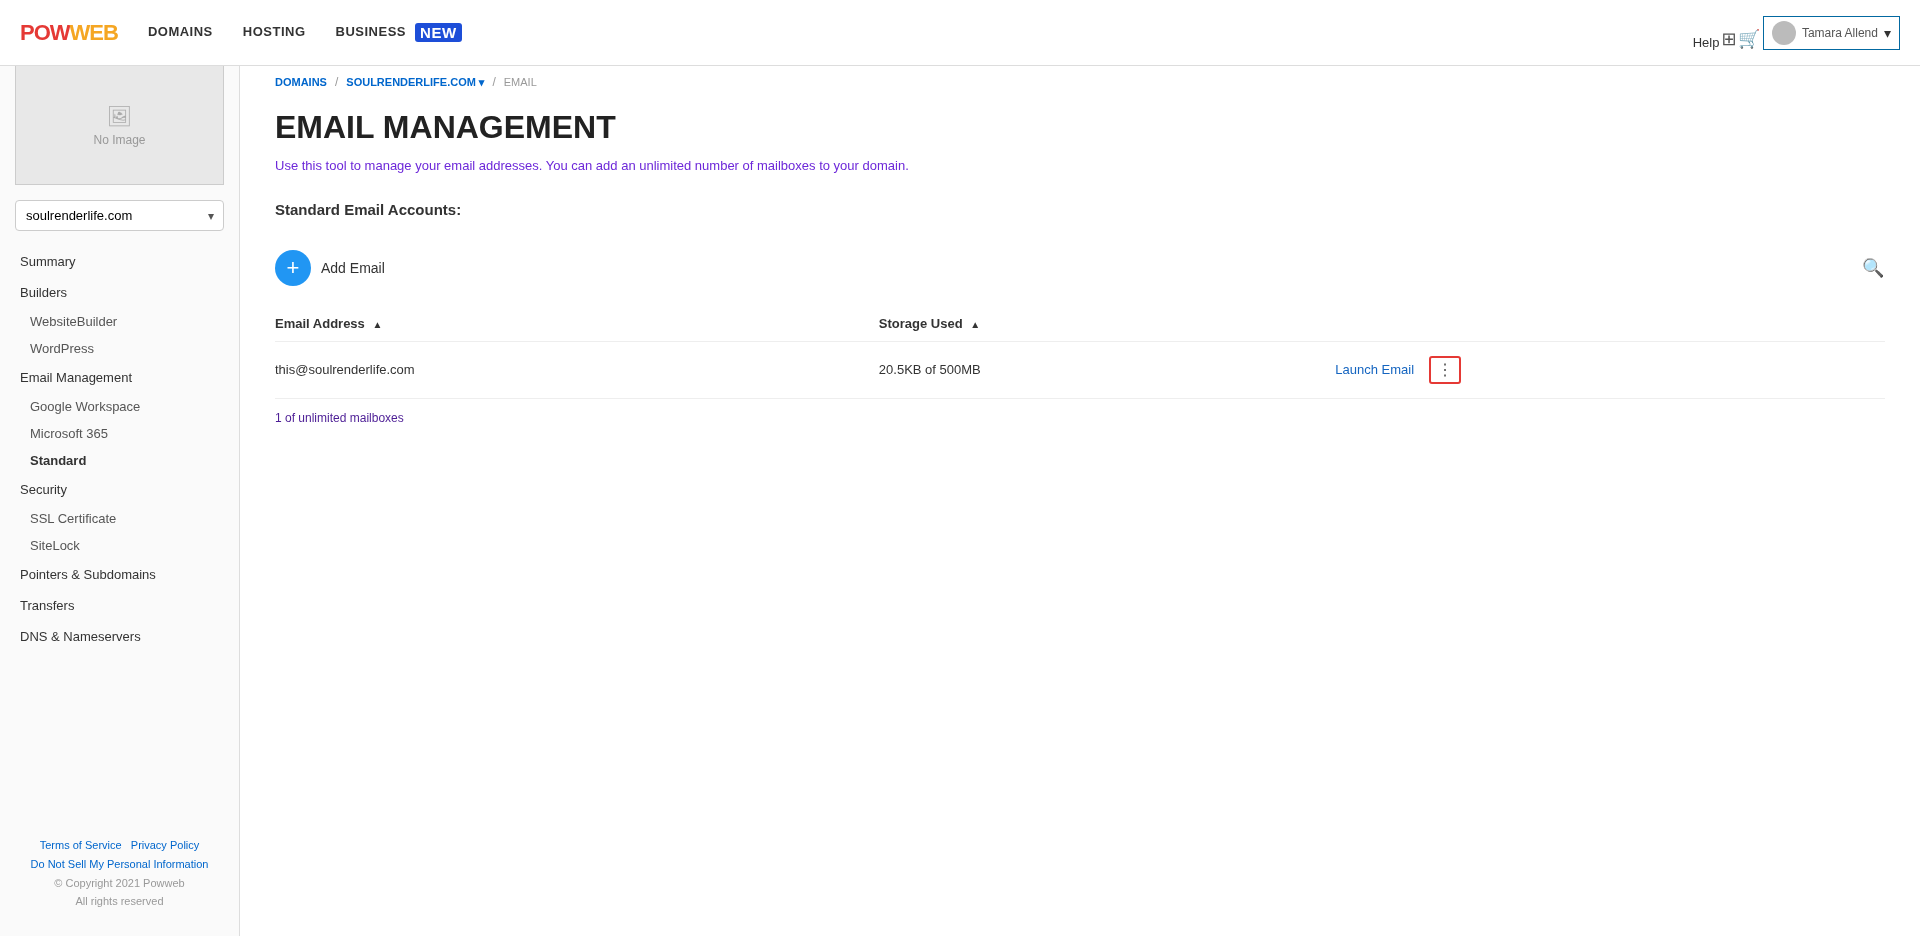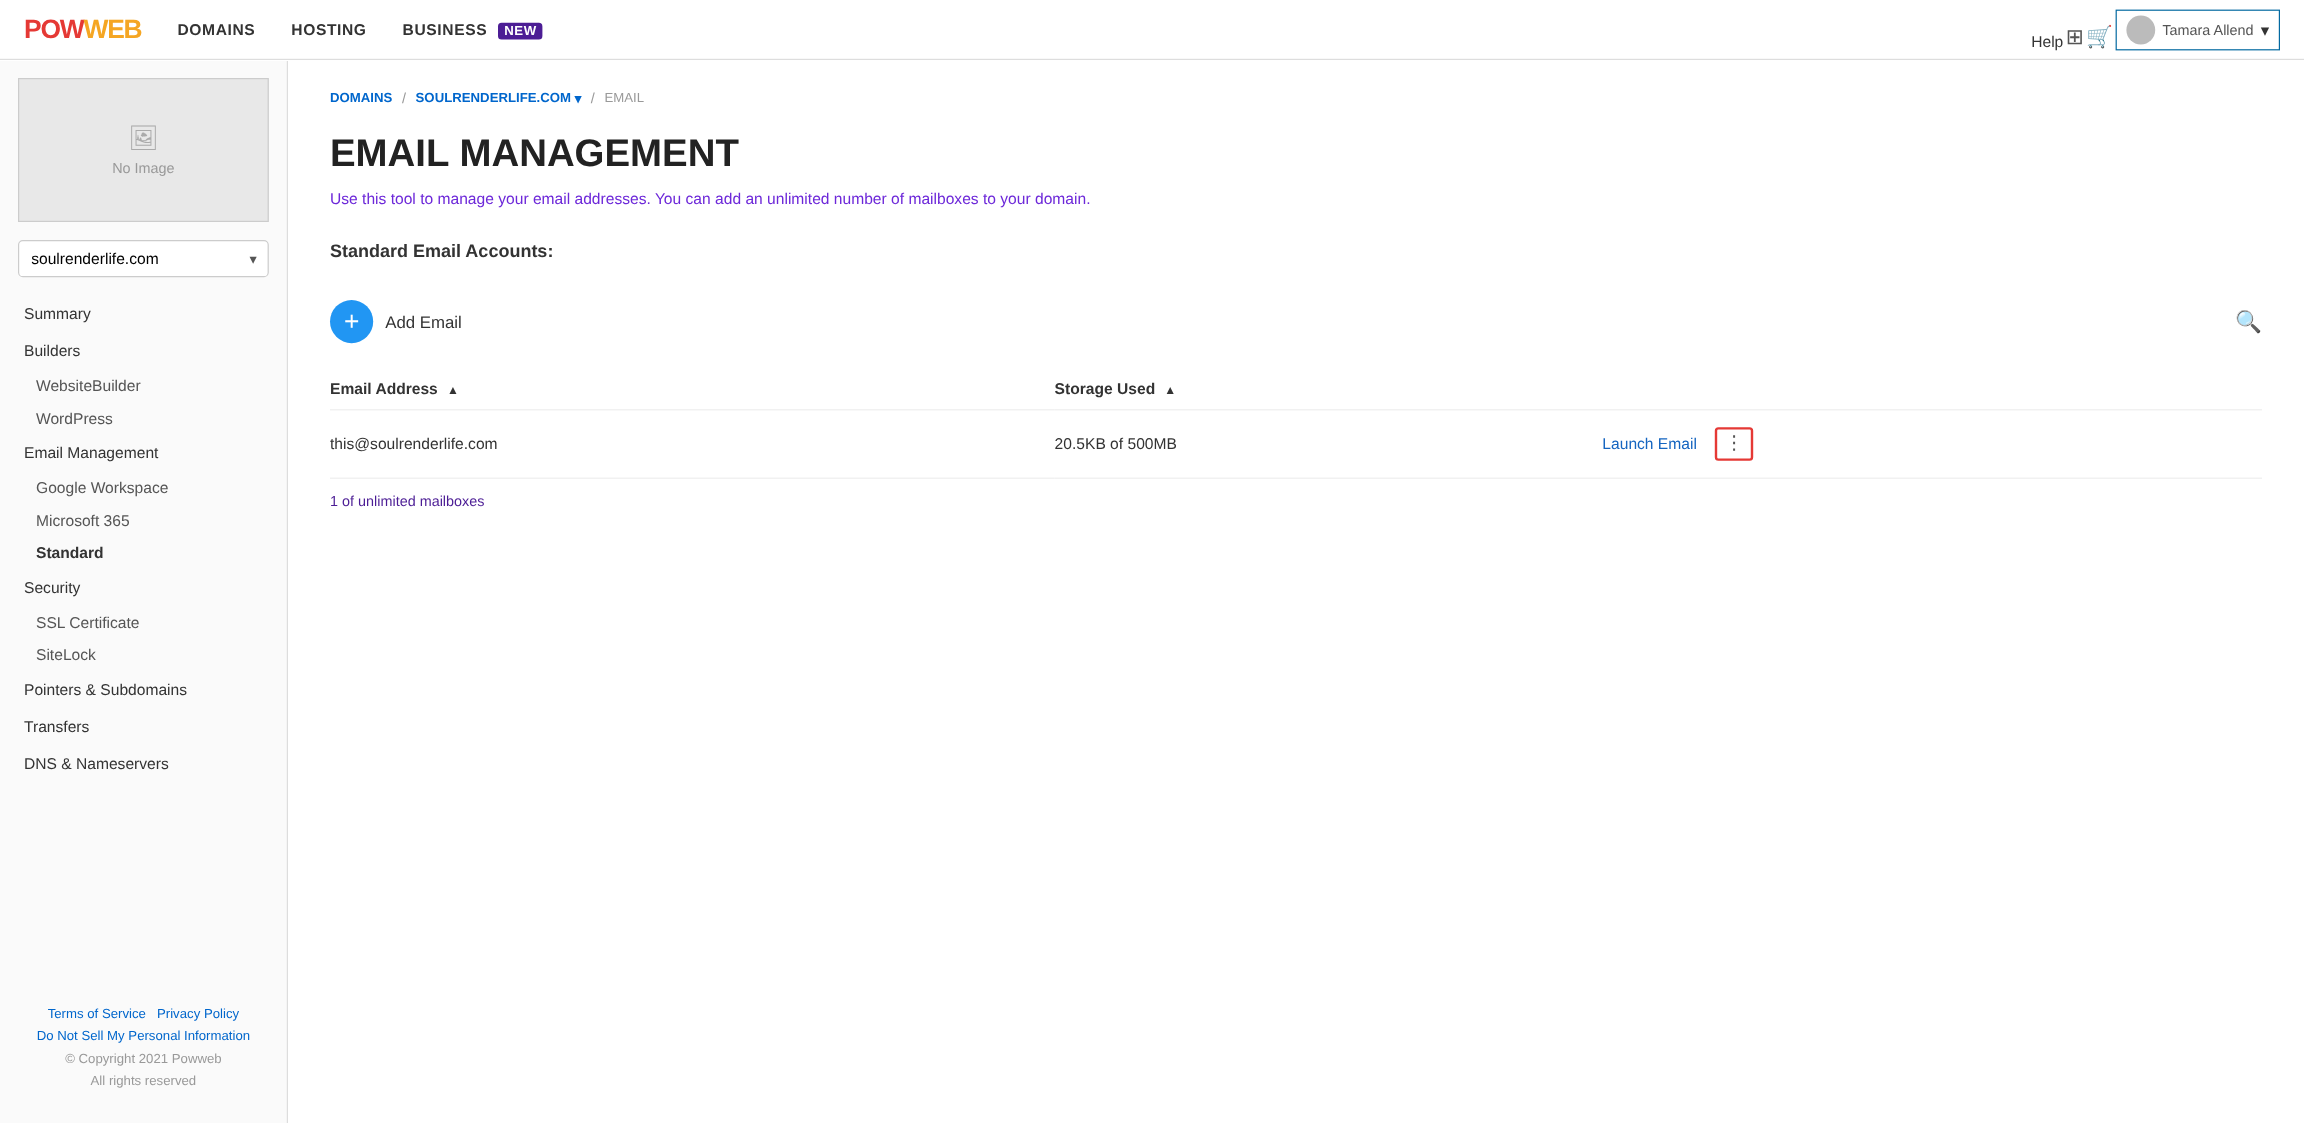--- a/index.html
+++ b/index.html
@@ -2,21 +2,21 @@
 <html><head>
   <meta charset="utf-8">
   <style>
     * { box-sizing: border-box; margin: 0; padding: 0; }
     body { font-family: Arial, sans-serif; font-size: 14px; color: #333; background: #fff; }
 
     
     .top-nav {
       display: flex;
       align-items: center;
-      height: 50px;
+      height: 66px;
       border-bottom: 1px solid #ddd;
       padding: 0 20px;
       background: #fff;
       position: fixed;
       top: 0; left: 0; right: 0;
       z-index: 100;
     }
     .logo {
       font-size: 22px;
       font-weight: bold;
@@ -28,23 +28,23 @@
     .nav-links { display: flex; gap: 30px; flex: 1; }
     .nav-link {
       font-size: 13px;
       font-weight: bold;
       color: #333;
       text-transform: uppercase;
       cursor: pointer;
       letter-spacing: 0.5px;
     }
     .badge-new {
-      background: #4c1d95;
+      background: #1d4ed8;
       color: #fff;
-      font-size: 11px;
+      font-size: 15px;
       padding: 1px 5px;
       border-radius: 3px;
       margin-left: 5px;
       vertical-align: middle;
     }
     .nav-right { display: flex; align-items: flex-end; gap: 2px; }
     .nav-right .help { color: #333; font-size: 13px; cursor: pointer; }
     .nav-icon { font-size: 18px; color: #555; cursor: pointer; }
     .user-avatar {
       display: flex;

